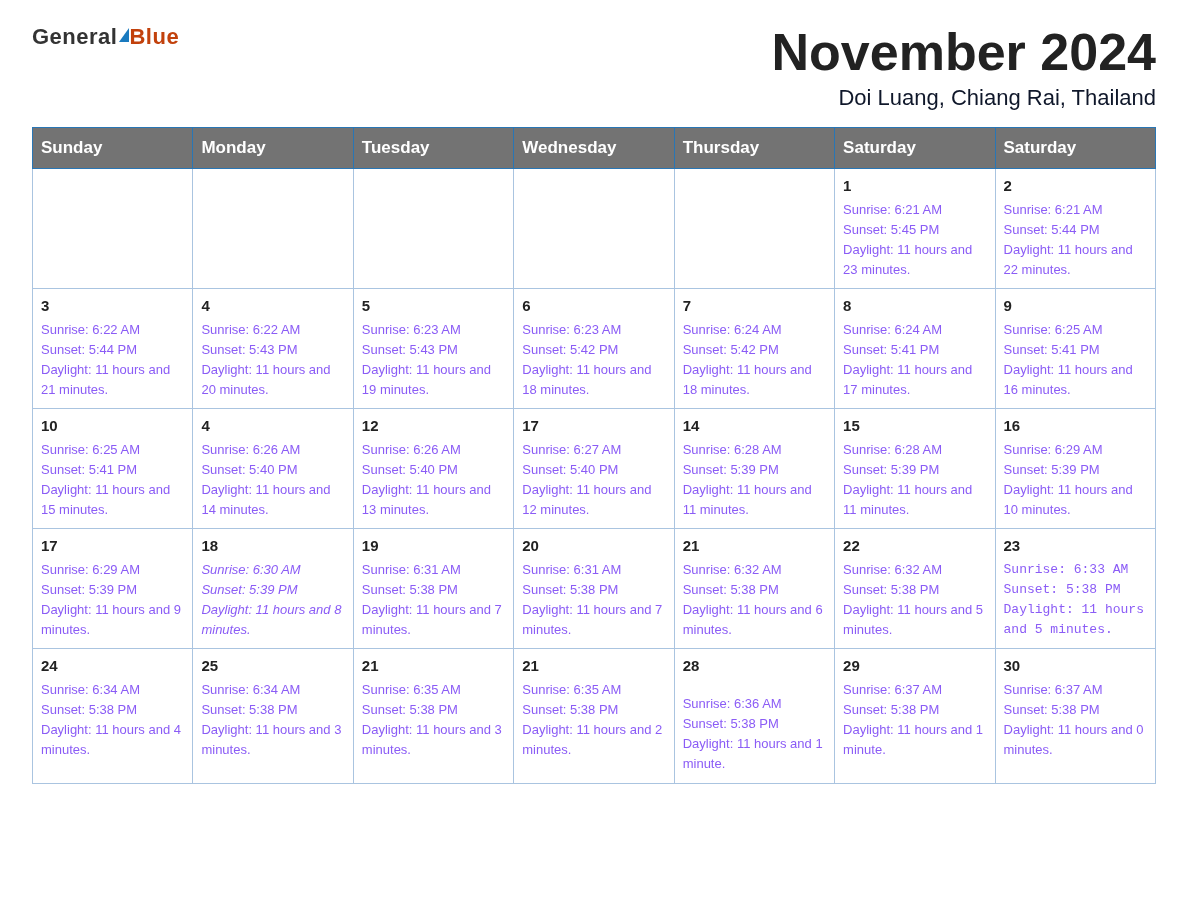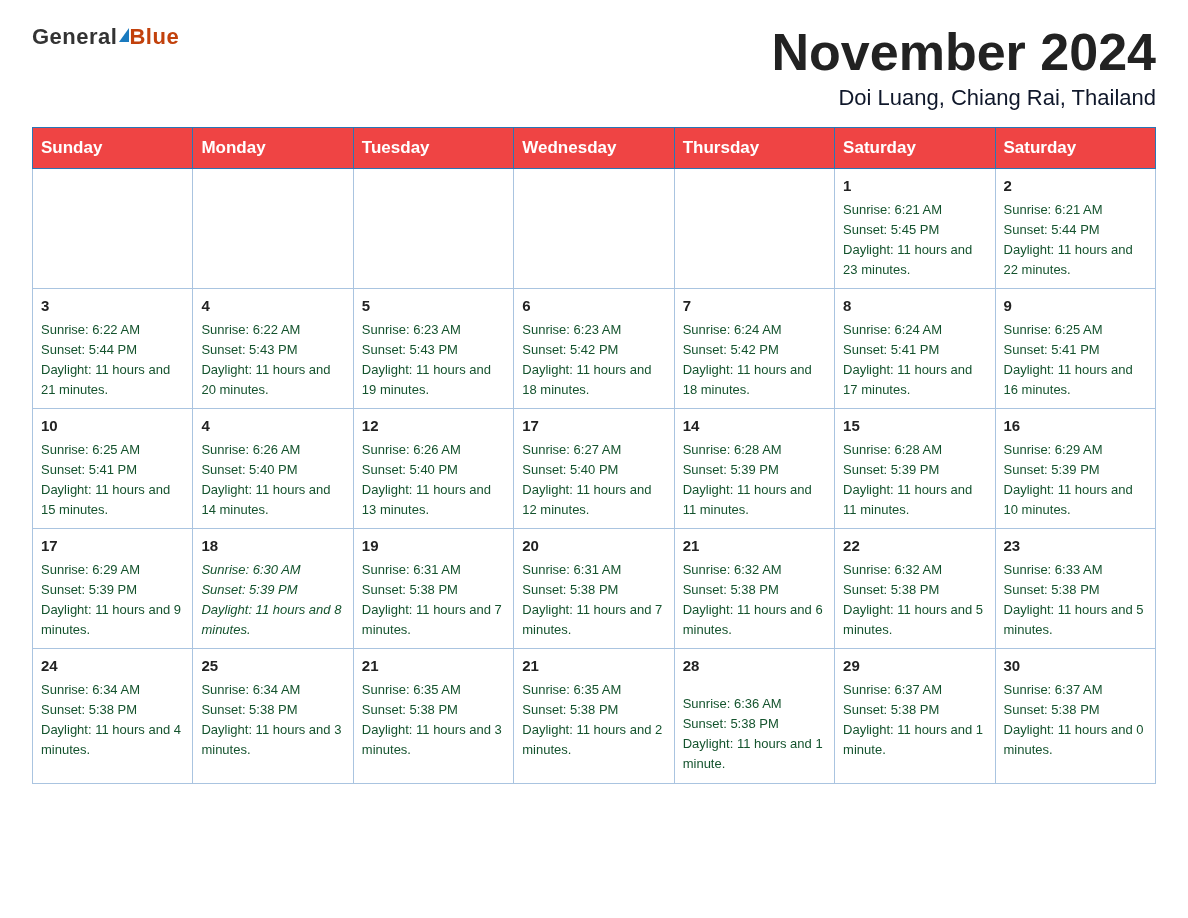--- a/index.html
+++ b/index.html
@@ -58,21 +58,21 @@
       font-size: 22px;
       color: #0f172a;
       margin-top: 4px;
     }
     .calendar-table {
       width: 100%;
       border-collapse: collapse;
       border: 1.5px solid #2976b5;
     }
     .calendar-table th {
-      background-color: #ef4444;
+      background-color: #737373;
       color: #fff;
       font-size: 17px;
       font-weight: bold;
       padding: 10px 8px;
       text-align: left;
       border: 1px solid #2976b5;
     }
     .calendar-table td {
       vertical-align: top;
       padding: 6px 8px 8px 8px;
@@ -85,21 +85,21 @@
     }
     .day-number {
       font-size: 15px;
       font-weight: bold;
       color: #222;
       display: block;
       margin-bottom: 2px;
     }
     .day-info {
       font-size: 13px;
-      color: #14532d;
+      color: #8b5cf6;
       line-height: 1.55;
     }
     .empty-cell {
       background: #fff;
     }
     tr { border-bottom: 1.5px solid #2976b5; }
     tr:last-child { border-bottom: 1.5px solid #2976b5; }
   </style>
 </head>
 <body>
@@ -270,21 +270,21 @@
 Daylight: 11 hours and 6 minutes.</div>
         </td>
         <td>
           <span class="day-number">22</span>
           <div class="day-info" style="white-space: pre-line;">Sunrise: 6:32 AM
 Sunset: 5:38 PM
 Daylight: 11 hours and 5 minutes.</div>
         </td>
         <td>
           <span class="day-number">23</span>
-          <div class="day-info" style="white-space: pre-line;">Sunrise: 6:33 AM
+          <div class="day-info" style="white-space: pre-line; font-family: Liberation Mono, monospace;">Sunrise: 6:33 AM
 Sunset: 5:38 PM
 Daylight: 11 hours and 5 minutes.</div>
         </td>
       </tr>
       <tr>
         <td>
           <span class="day-number">24</span>
           <div class="day-info" style="white-space: pre-line;">Sunrise: 6:34 AM
 Sunset: 5:38 PM
 Daylight: 11 hours and 4 minutes.</div>

